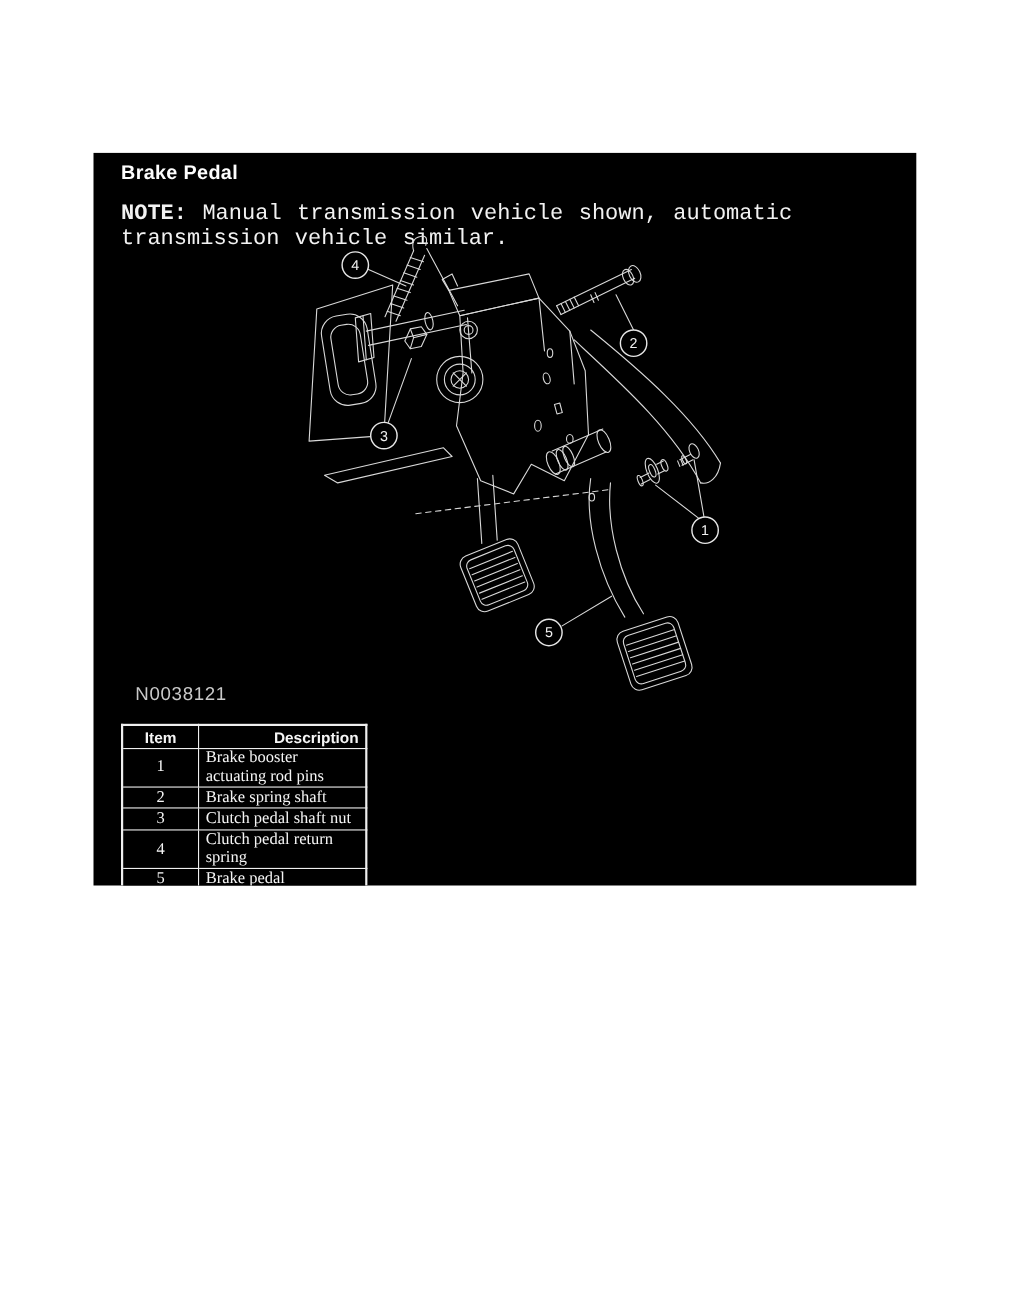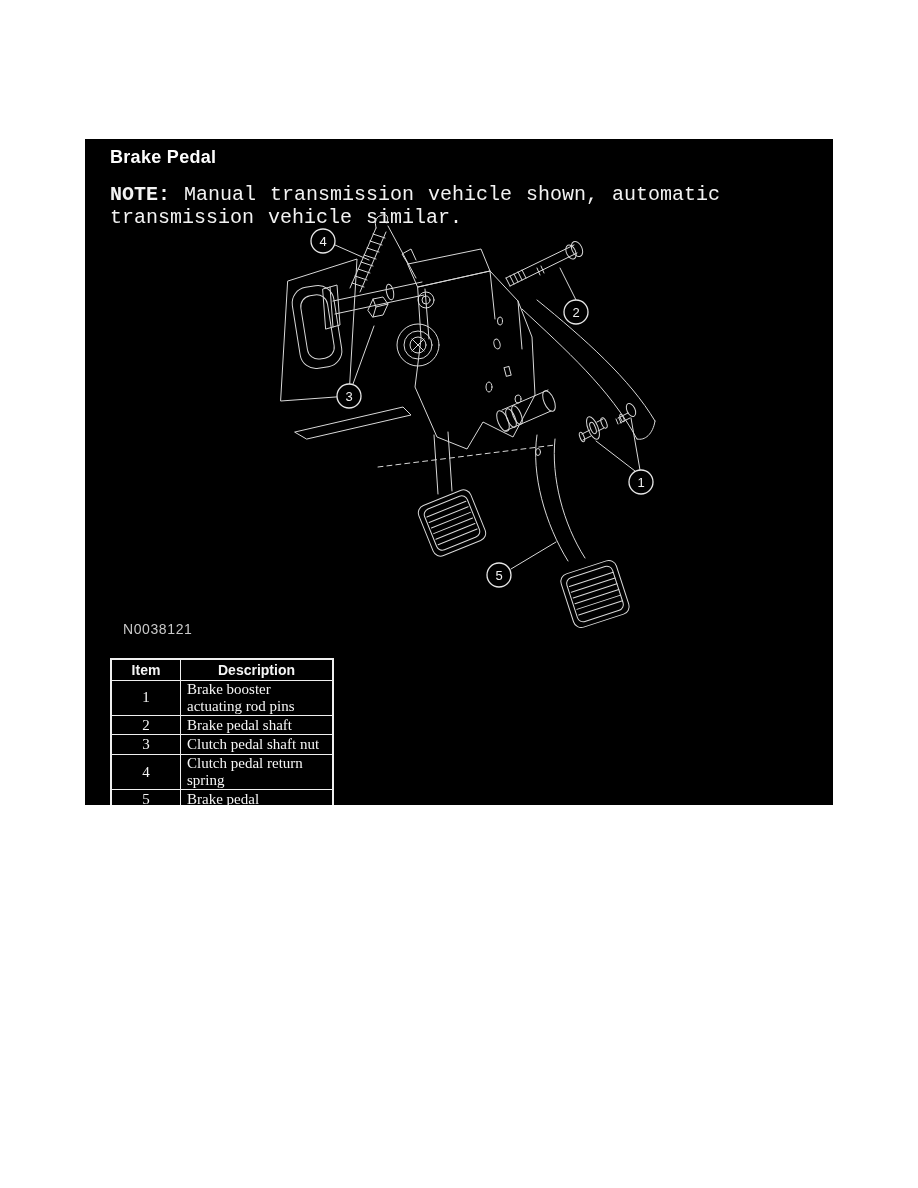--- a/index.html
+++ b/index.html
@@ -15,32 +15,32 @@
   }
   .note-line{
     position:absolute;left:25px;top:44px;width:700px;
     font-family:Liberation Mono, monospace;font-size:20px;color:#f2f2f2;
     word-spacing:2px;
   }
   .note-line .note-label{font-weight:bold;}
   .diagram-svg{position:absolute;left:0;top:0;width:748px;height:666px;}
   .figure-id{
     position:absolute;left:38px;top:482px;
-    font-family:"Liberation Sans",sans-serif;font-size:14px;color:#c9c9c9;
+    font-family:"Liberation Sans",sans-serif;font-size:17px;color:#c9c9c9;
     letter-spacing:.6px;
   }
   table.parts{
     position:absolute;left:25px;top:519px;width:224px;
     border-collapse:collapse;background:#000;color:#f5f5f5;
     border:2px solid #efefef;
   }
   table.parts th,table.parts td{border:1px solid #efefef;}
   table.parts th{
     font-family:"Liberation Sans",sans-serif;font-weight:bold;font-size:14px;
-    text-align:center;padding:2px 6px;
+    text-align:right;padding:2px 6px;
   }
   table.parts th.item-h{width:40px;text-align:center;padding:2px 14px;}
   table.parts td{
     font-family:"Liberation Serif",serif;font-size:15px;
     padding:0 6px;line-height:1.12;
   }
   table.parts td.item-c{text-align:center;padding:1px 2px;}
 </style>
 </head>
 <body>
@@ -199,21 +199,21 @@
         <th>Description</th>
       </tr>
     </thead>
     <tbody>
         <tr>
           <td class="item-c">1</td>
           <td>Brake booster actuating rod pins</td>
         </tr>
         <tr>
           <td class="item-c">2</td>
-          <td>Brake pedal shaft</td>
+          <td>Brake spring shaft</td>
         </tr>
         <tr>
           <td class="item-c">3</td>
           <td>Clutch pedal shaft nut</td>
         </tr>
         <tr>
           <td class="item-c">4</td>
           <td>Clutch pedal return spring</td>
         </tr>
         <tr>

